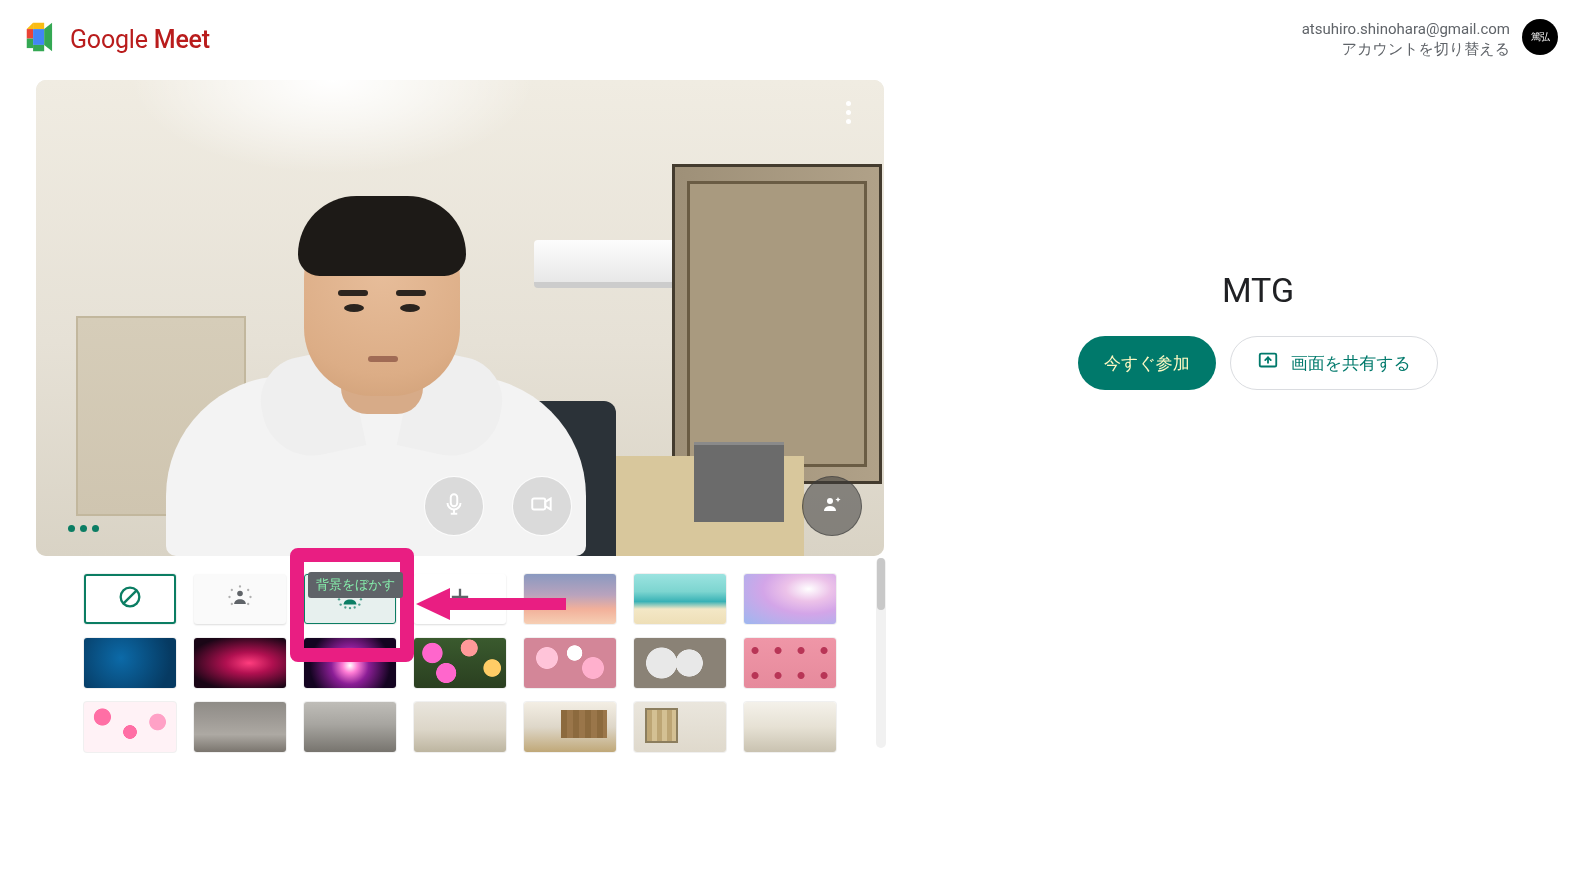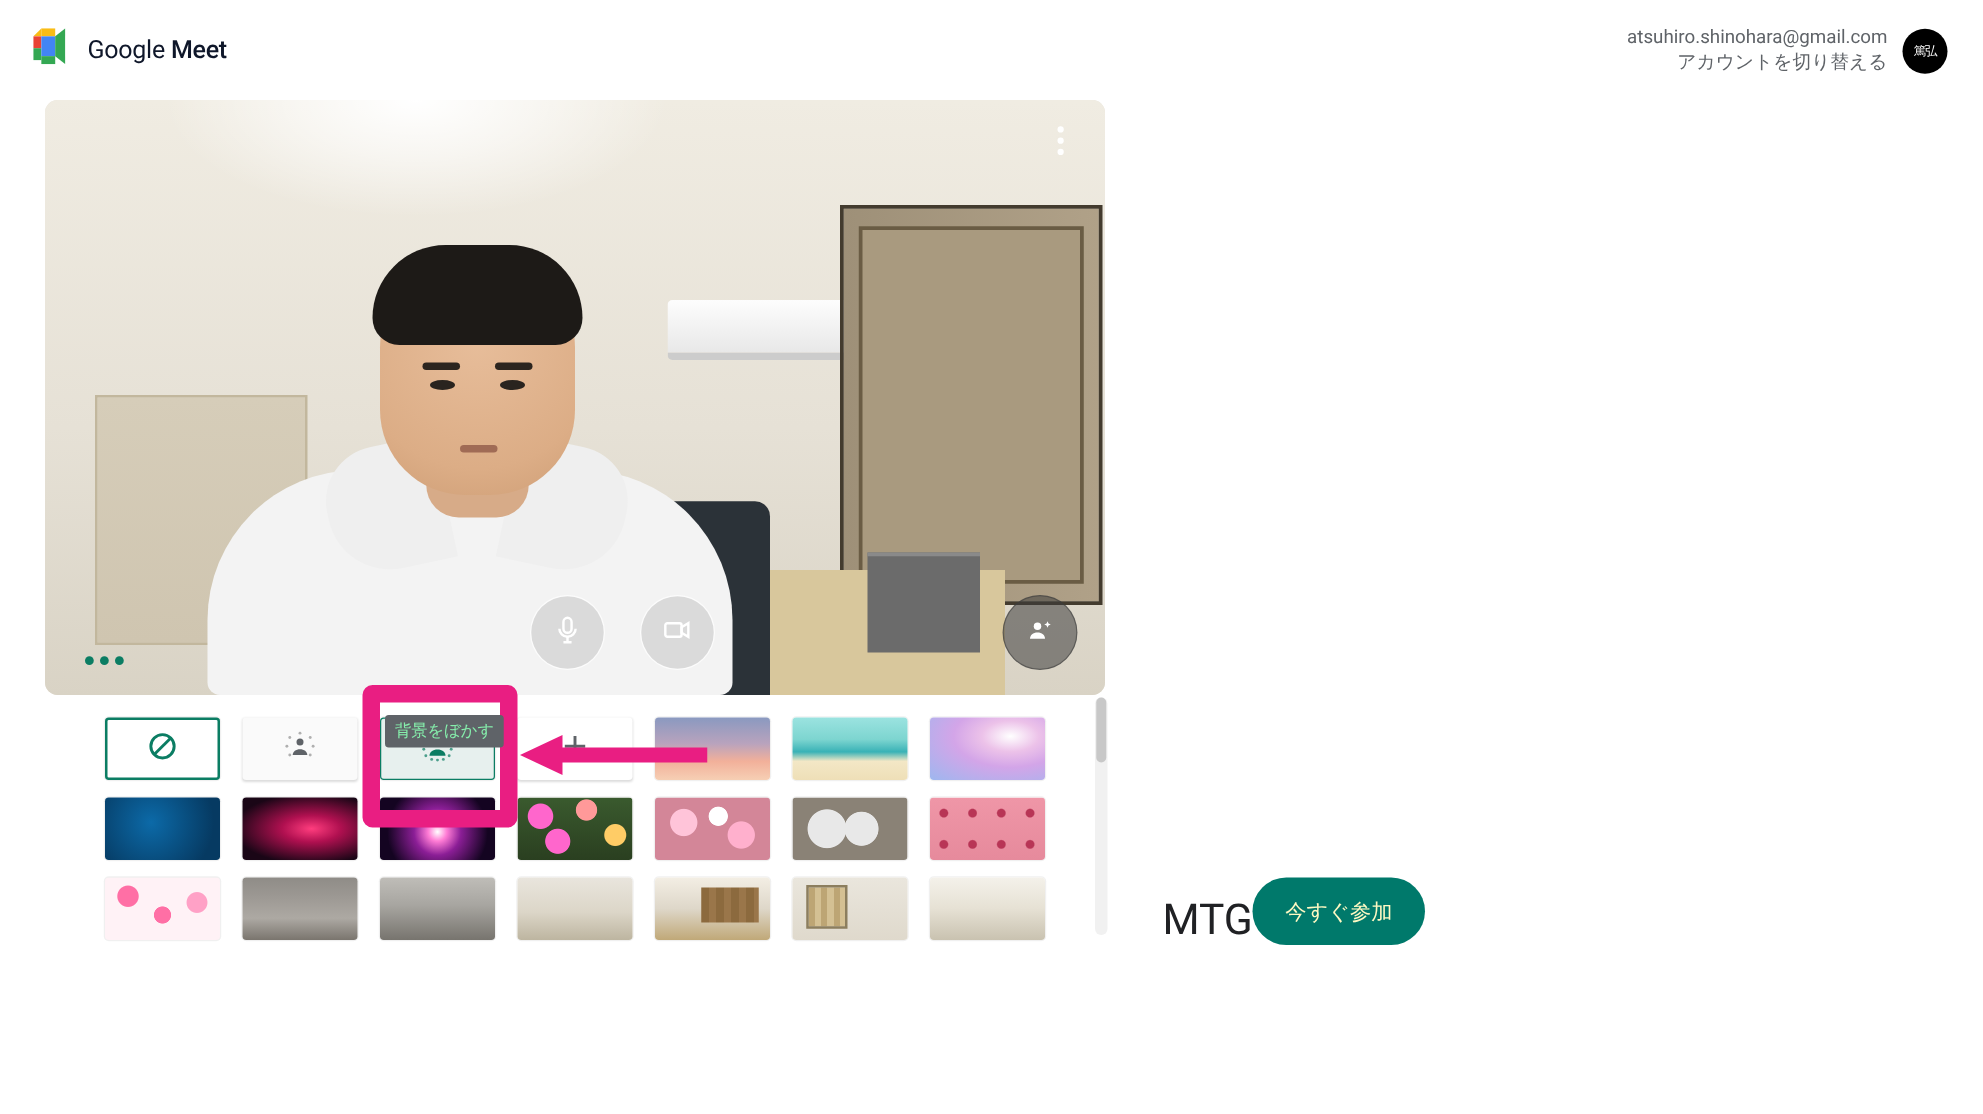--- a/index.html
+++ b/index.html
@@ -17,26 +17,26 @@
     justify-content: space-between;
     padding: 18px 28px 10px 22px;
   }
   .brand {
     display: flex;
     align-items: center;
     gap: 10px;
   }
   .brand svg { width: 38px; height: 38px; }
   .brand-text {
-    font-size: 20px;
-    color: #0f172a;
+    font-size: 25px;
+    color: #b91c1c;
     letter-spacing: -0.2px;
   }
   .brand-text .bold { font-weight: 500; }
-  .account { display: flex; align-items: flex-end; gap: 12px; margin-left: 32px; }
+  .account { display: flex; align-items: flex-start; gap: 12px; margin-left: 32px; }
   .account-text { text-align: right; font-size: 15px; color: #5f6368; line-height: 1.35; }
   .account-switch { cursor: pointer; }
   .avatar {
     width: 36px; height: 36px; border-radius: 50%;
     background: #000000; color: #fff;
     display: flex; align-items: center; justify-content: center;
     font-size: 10px; font-weight: 400;
     letter-spacing: -1px;
   }
   .main {
@@ -195,21 +195,21 @@
   }
   .arrow {
     position:absolute;
     top:584px; left:416px;
     width:150px; height:40px;
     z-index:20;
     pointer-events:none;
   }
   .right-col {
     flex: 1;
-    display:flex; flex-direction:row; align-items:flex-end;
+    display:flex; flex-direction:column; align-items:center;
     padding-top: 190px;
   }
   .meeting-title { font-size: 34px; color:#202124; font-weight:400;}
   .meeting-sub { margin-top:38px; font-size:17px; color:#202124; }
   .actions { margin-top:26px; display:flex; gap:14px; }
   .btn {
     height:54px; border-radius:27px;
     display:flex; align-items:center; justify-content:center;
     font-size:17px; cursor:pointer;
     padding: 0 26px;
@@ -455,15 +455,25 @@
         <defs></defs>
         <polygon points="0,20 34,4 34,14 150,14 150,26 34,26 34,36" fill="#e91e82"></polygon>
       </svg>
     </div>
   </div>
 
   <div class="right-col">
     <div class="meeting-title">MTG</div>
     <div class="actions">
       <button class="btn btn-join">今すぐ参加</button>
+      <button class="btn btn-present">
+        <span>
+          <svg viewBox="0 0 24 24" fill="none" stroke="#00796b" stroke-width="2">
+            <rect x="3" y="4" width="18" height="14" rx="1.5"></rect>
+            <path d="M12 14V8" stroke-linecap="round"></path>
+            <path d="M9 11l3-3 3 3" stroke-linecap="round" stroke-linejoin="round"></path>
+          </svg>
+        </span>
+        <span>画面を共有する</span>
+      </button>
     </div>
   </div>
 </div>
 
 </body></html>

